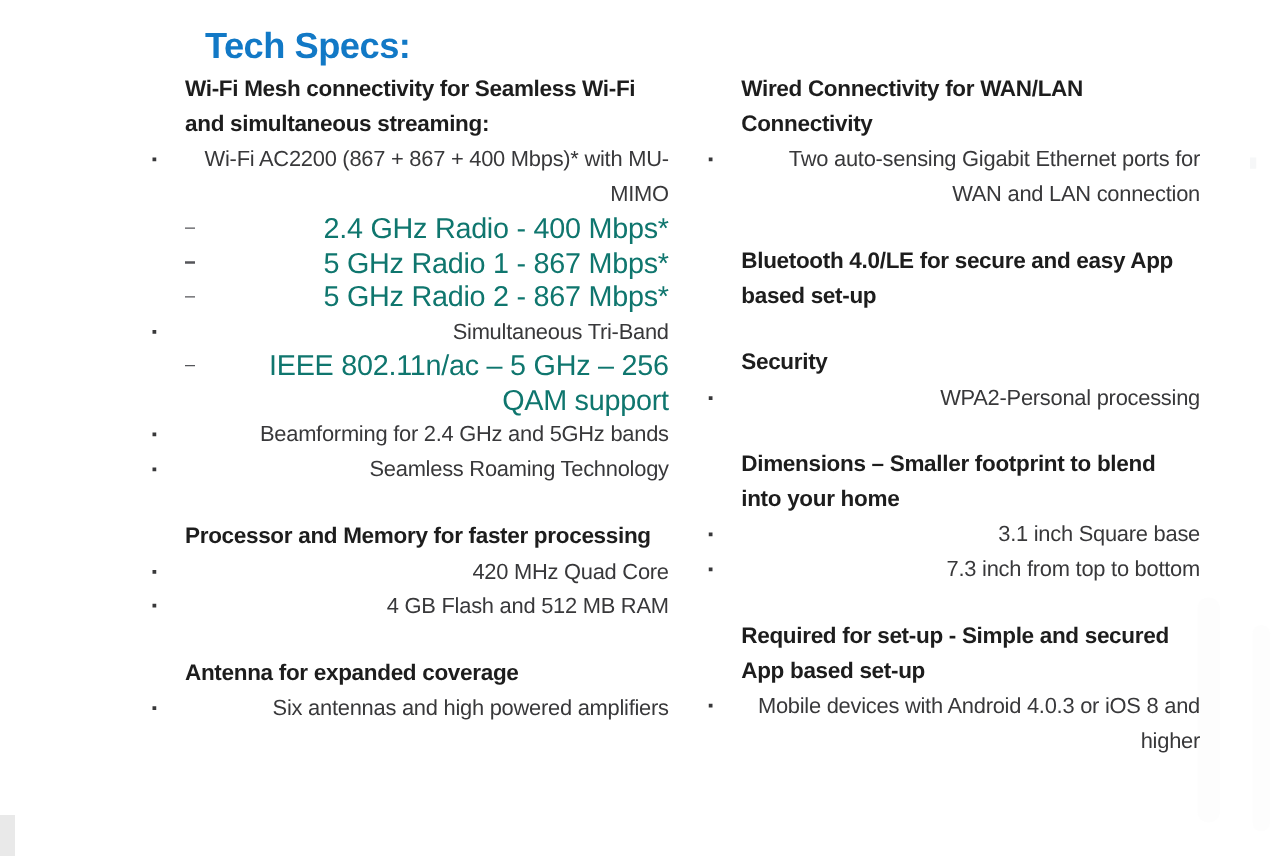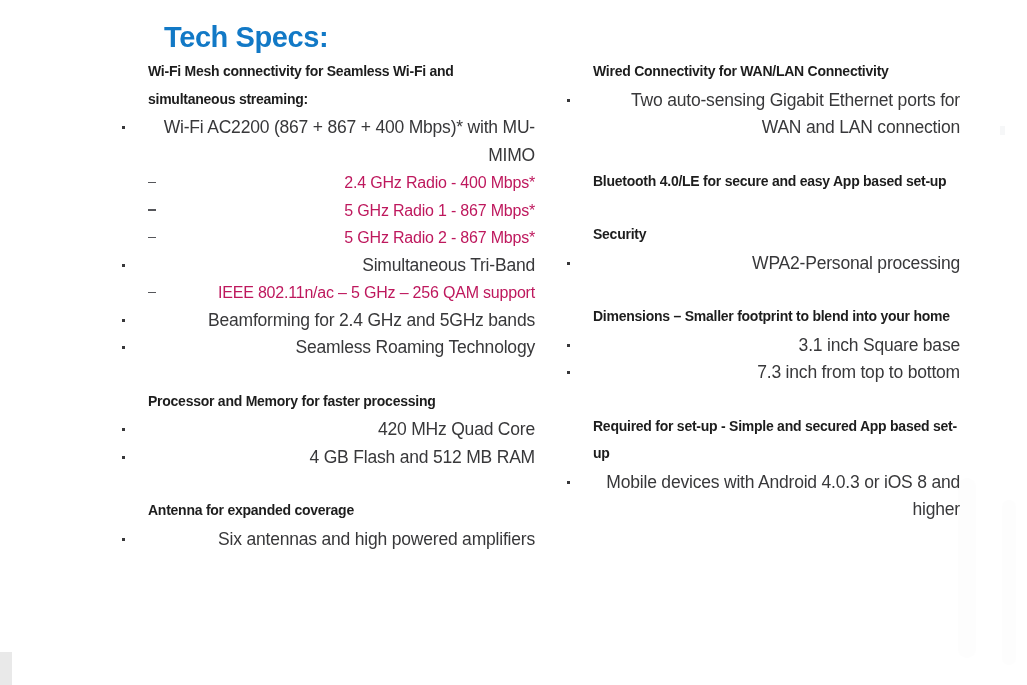--- a/index.html
+++ b/index.html
@@ -82,21 +82,21 @@
     top: 0;
   }
   .col-left  { left: 115px; width: 420px; }
   .col-right { left: 560px; width: 400px; }
 
   .block { margin-bottom: 0; }
   .block + .block { margin-top: 26px; }
 
   h3.heading {
     margin: 0 0 1px 33px;
-    font-size: 14px;
+    font-size: 18px;
     font-weight: bold;
     line-height: 27.5px;
     letter-spacing: -0.25px;
     color: #1d1d1d;
   }
 
   ul.bullets {
     list-style: none;
     margin: 0;
     padding: 0;
@@ -121,24 +121,24 @@
 
   ul.sub {
     list-style: none;
     margin: 0;
     padding: 0;
   }
   ul.sub > li {
     position: relative;
     padding-left: 22px;
     margin-left: 33px;
-    font-size: 16px;
+    font-size: 23px;
     line-height: 27.5px;
     letter-spacing: -0.2px;
-    color: #be185d;
+    color: #0f766e;
   }
   ul.sub > li > .dash-mark {
     position: absolute;
     left: 0px;
     top: 12.5px;
     width: 8px;
     height: 1.5px;
     background: #55565a;
   }
   .li-text { display: inline; }

